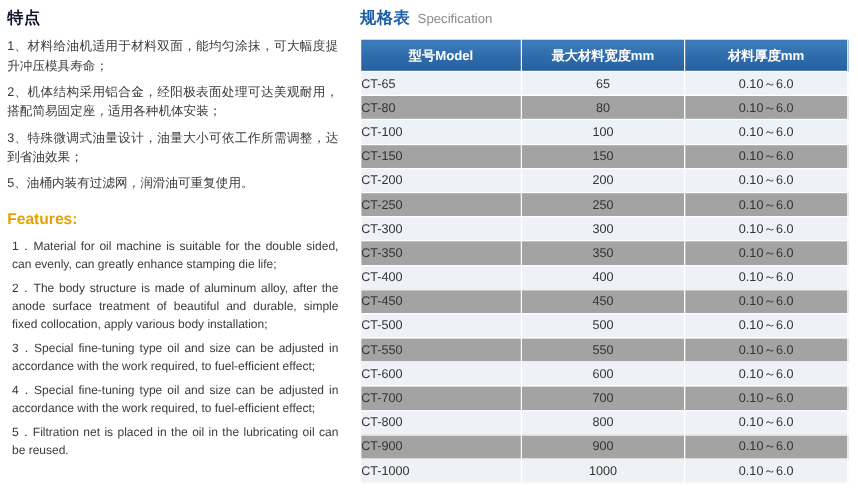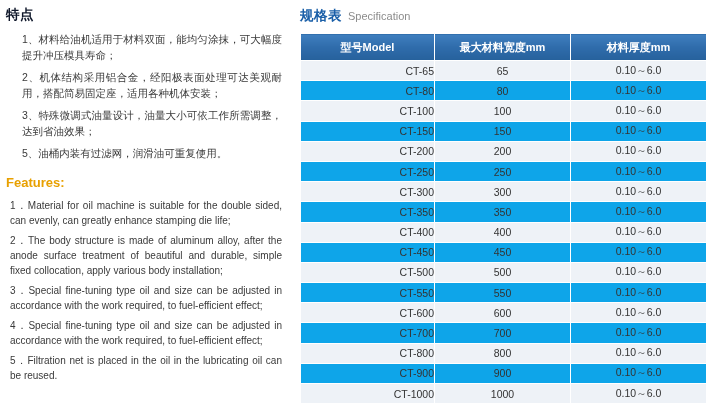--- a/index.html
+++ b/index.html
@@ -39,21 +39,21 @@
   .features-title {
     color: #e8a000;
     font-size: 13px;
     font-weight: bold;
     margin: 14px 0 8px 0;
   }
   .para {
     font-size: 10.5px;
     line-height: 16px;
     color: #3a3a3a;
-    margin: 0 0 6px 16px;
+    margin: 0 0 6px 0;
     text-align: justify;
   }
   .para-en {
     font-size: 10px;
     line-height: 15px;
     color: #3a3a3a;
     margin: 0 0 5px 4px;
     text-align: justify;
   }
   
@@ -100,22 +100,22 @@
   }
   table.spec td {
     font-size: 10.5px;
     color: #333333;
     height: 19.2px;
     text-align: center;
     border: 1px solid #ffffff;
     padding: 0;
   }
   table.spec tr.odd td { background: #eef2f7; }
-  table.spec tr.even td { background: #0ea5e9; }
-  table.spec td.model { text-align: right; }
+  table.spec tr.even td { background: #a3a3a3; }
+  table.spec td.model { text-align: left; }
   .col1 { width: 134px; }
   .col2 { width: 136px; }
   .col3 { width: 136px; }
 </style>
 </head>
 <body>
 
 <div class="page">
 
   <div class="left-col">

